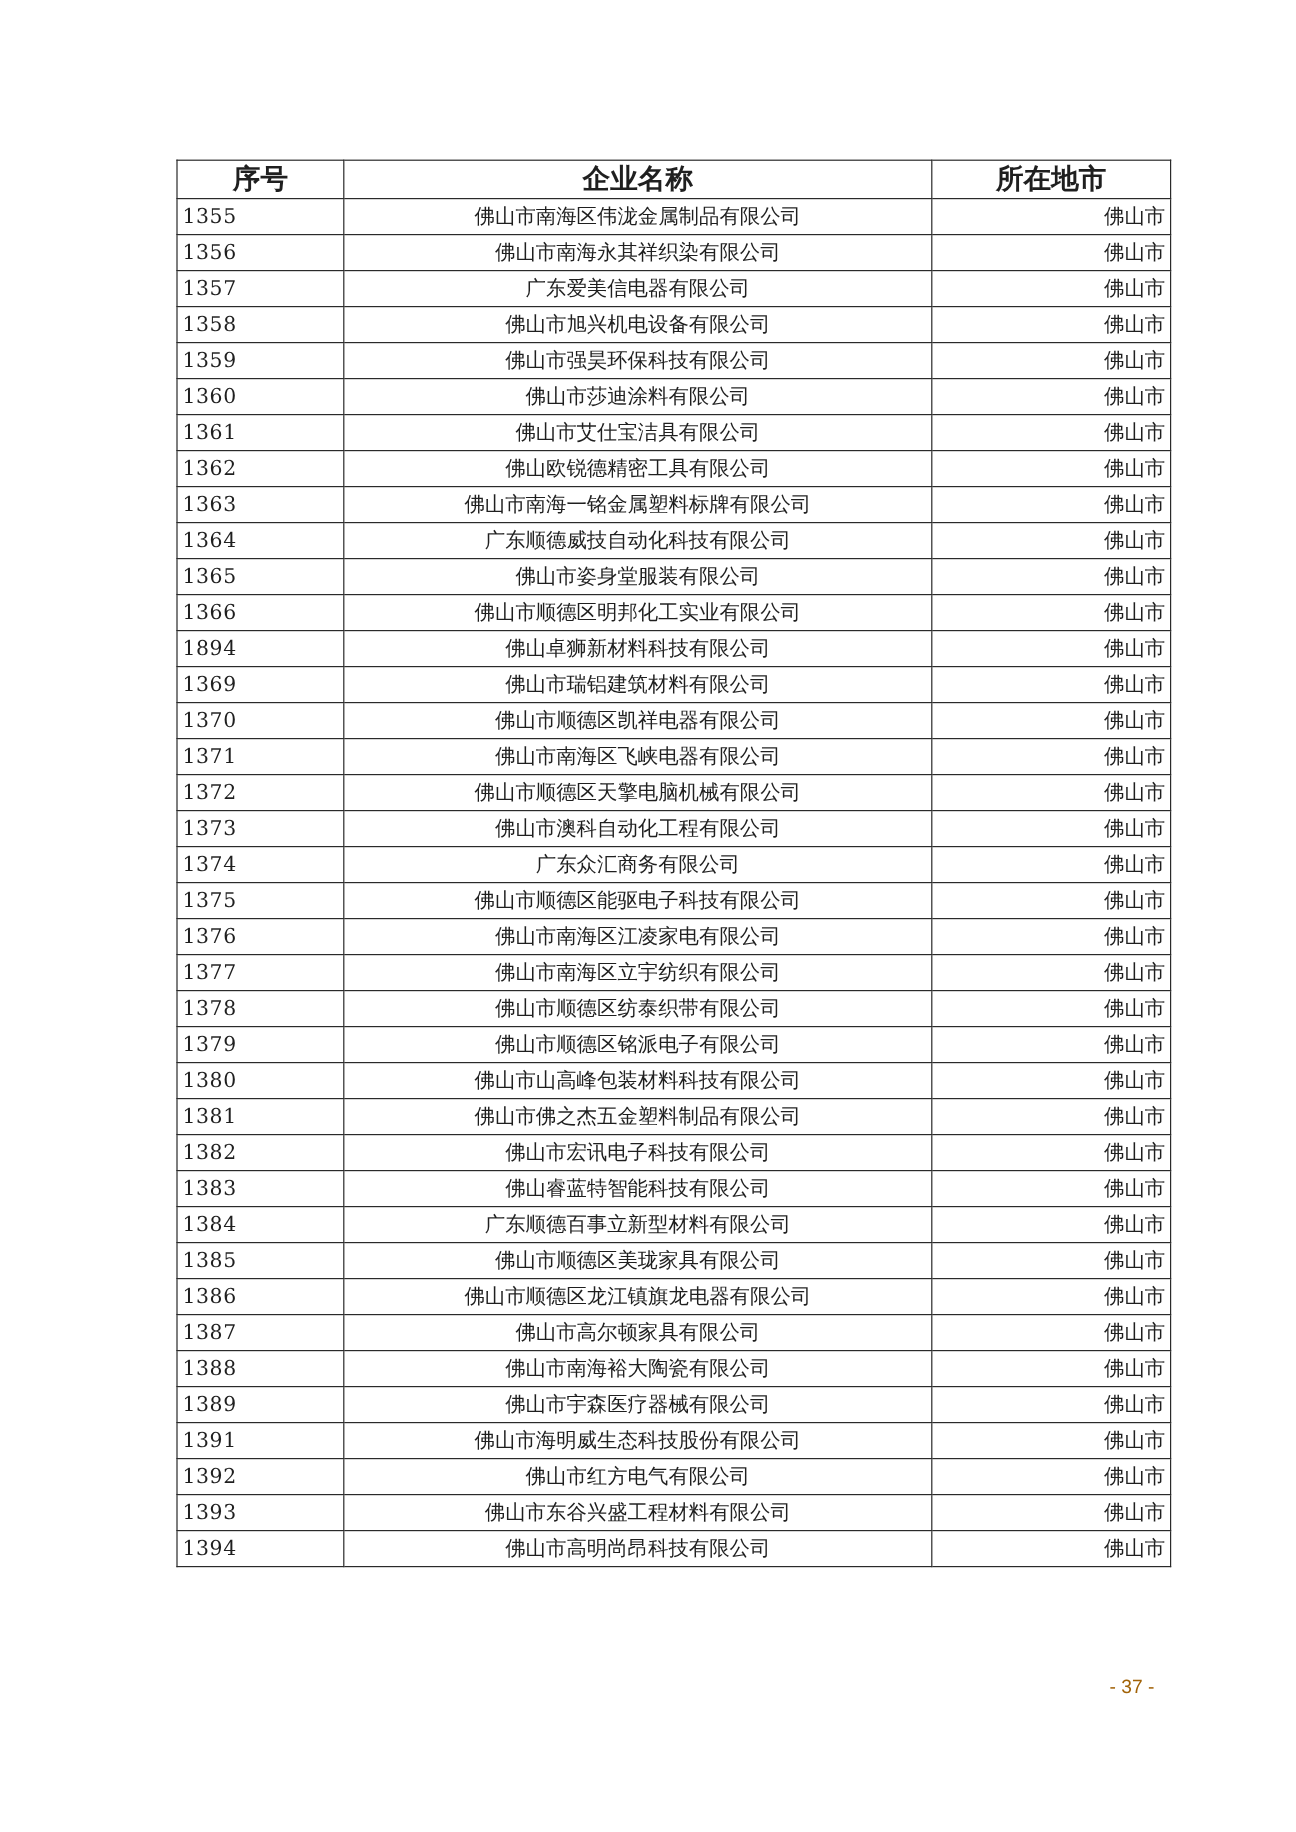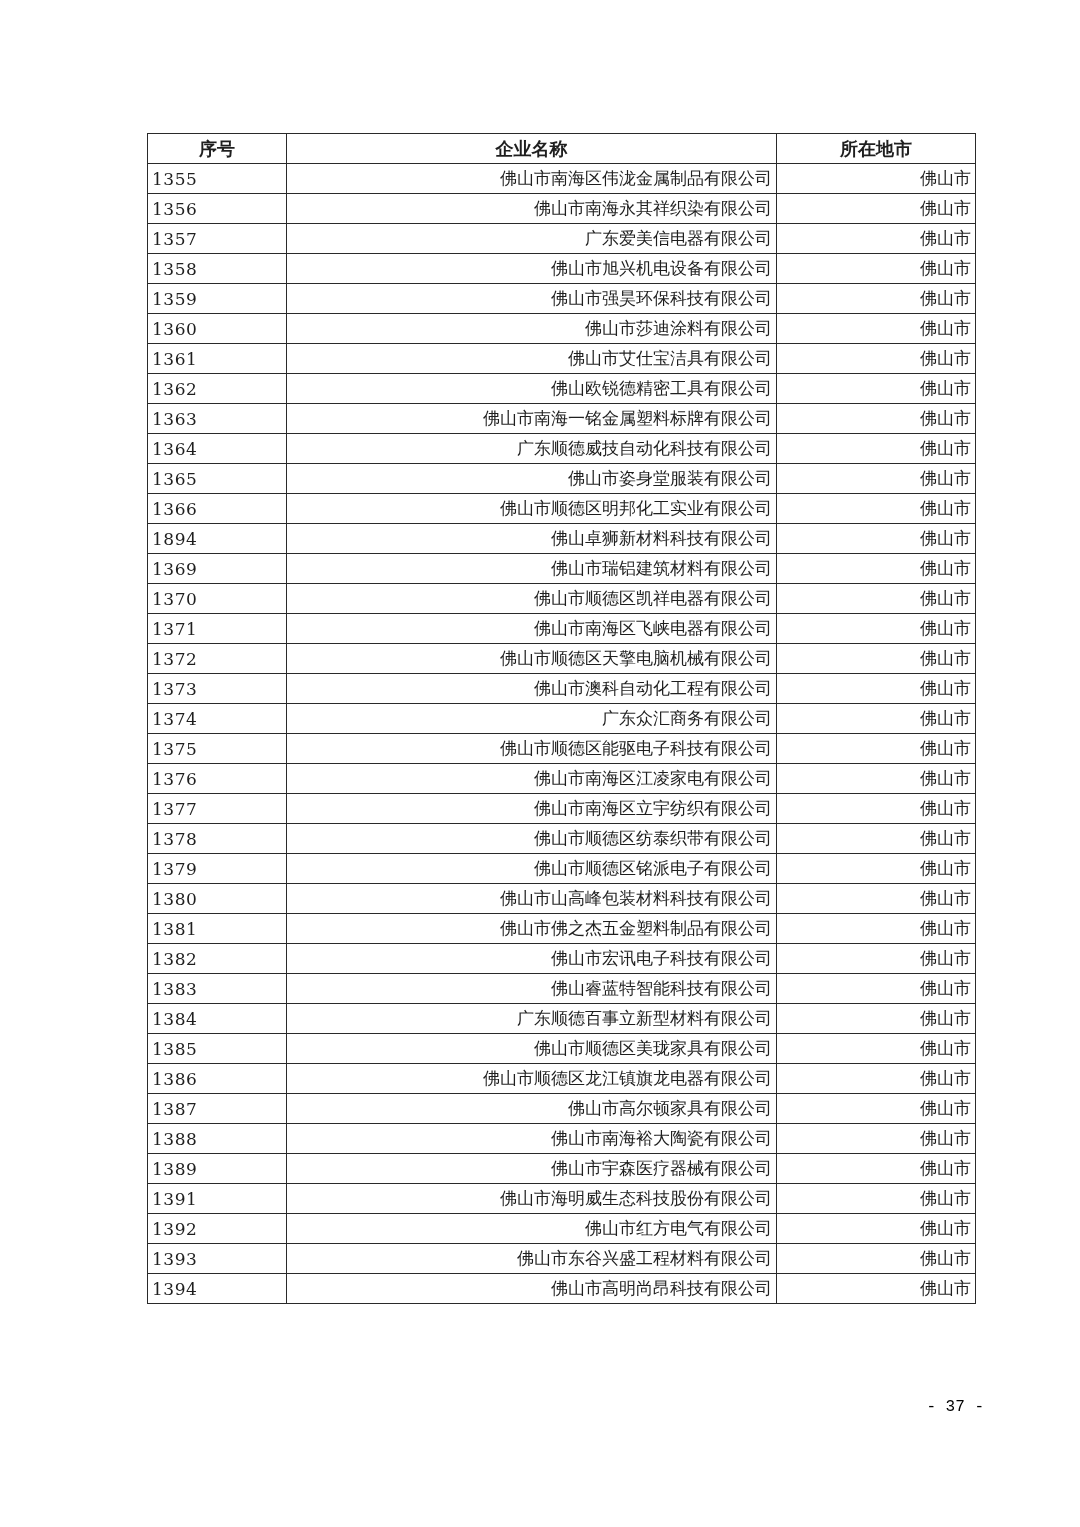--- a/index.html
+++ b/index.html
@@ -36,41 +36,41 @@
   table.company-table td {
     border: 1px solid #2a2a2a;
     height: 29px;
     padding: 0 4px;
     overflow: hidden;
     white-space: nowrap;
   }
   table.company-table th {
     font-weight: bold;
     text-align: center;
-    font-size: 18px;
+    font-size: 23px;
   }
   td.cell-no {
     text-align: left;
     font-family: "DejaVu Serif", "Liberation Serif", serif;
     letter-spacing: 0.5px;
   }
   td.cell-name {
-    text-align: right;
+    text-align: center;
     padding-left: 7px;
   }
   td.cell-city {
     text-align: right;
   }
   .page-number {
     position: absolute;
-    right: 96px;
+    right: 118px;
     top: 1398px;
     font-size: 16px;
-    color: #000000;
-    font-family: Liberation Mono, monospace;
+    color: #a16207;
+    font-family: Liberation Sans, sans-serif;
   }
 </style>
 </head>
 <body>
 
 <div class="page">
 
   <table class="company-table">
     <colgroup>
       <col class="col-no">

